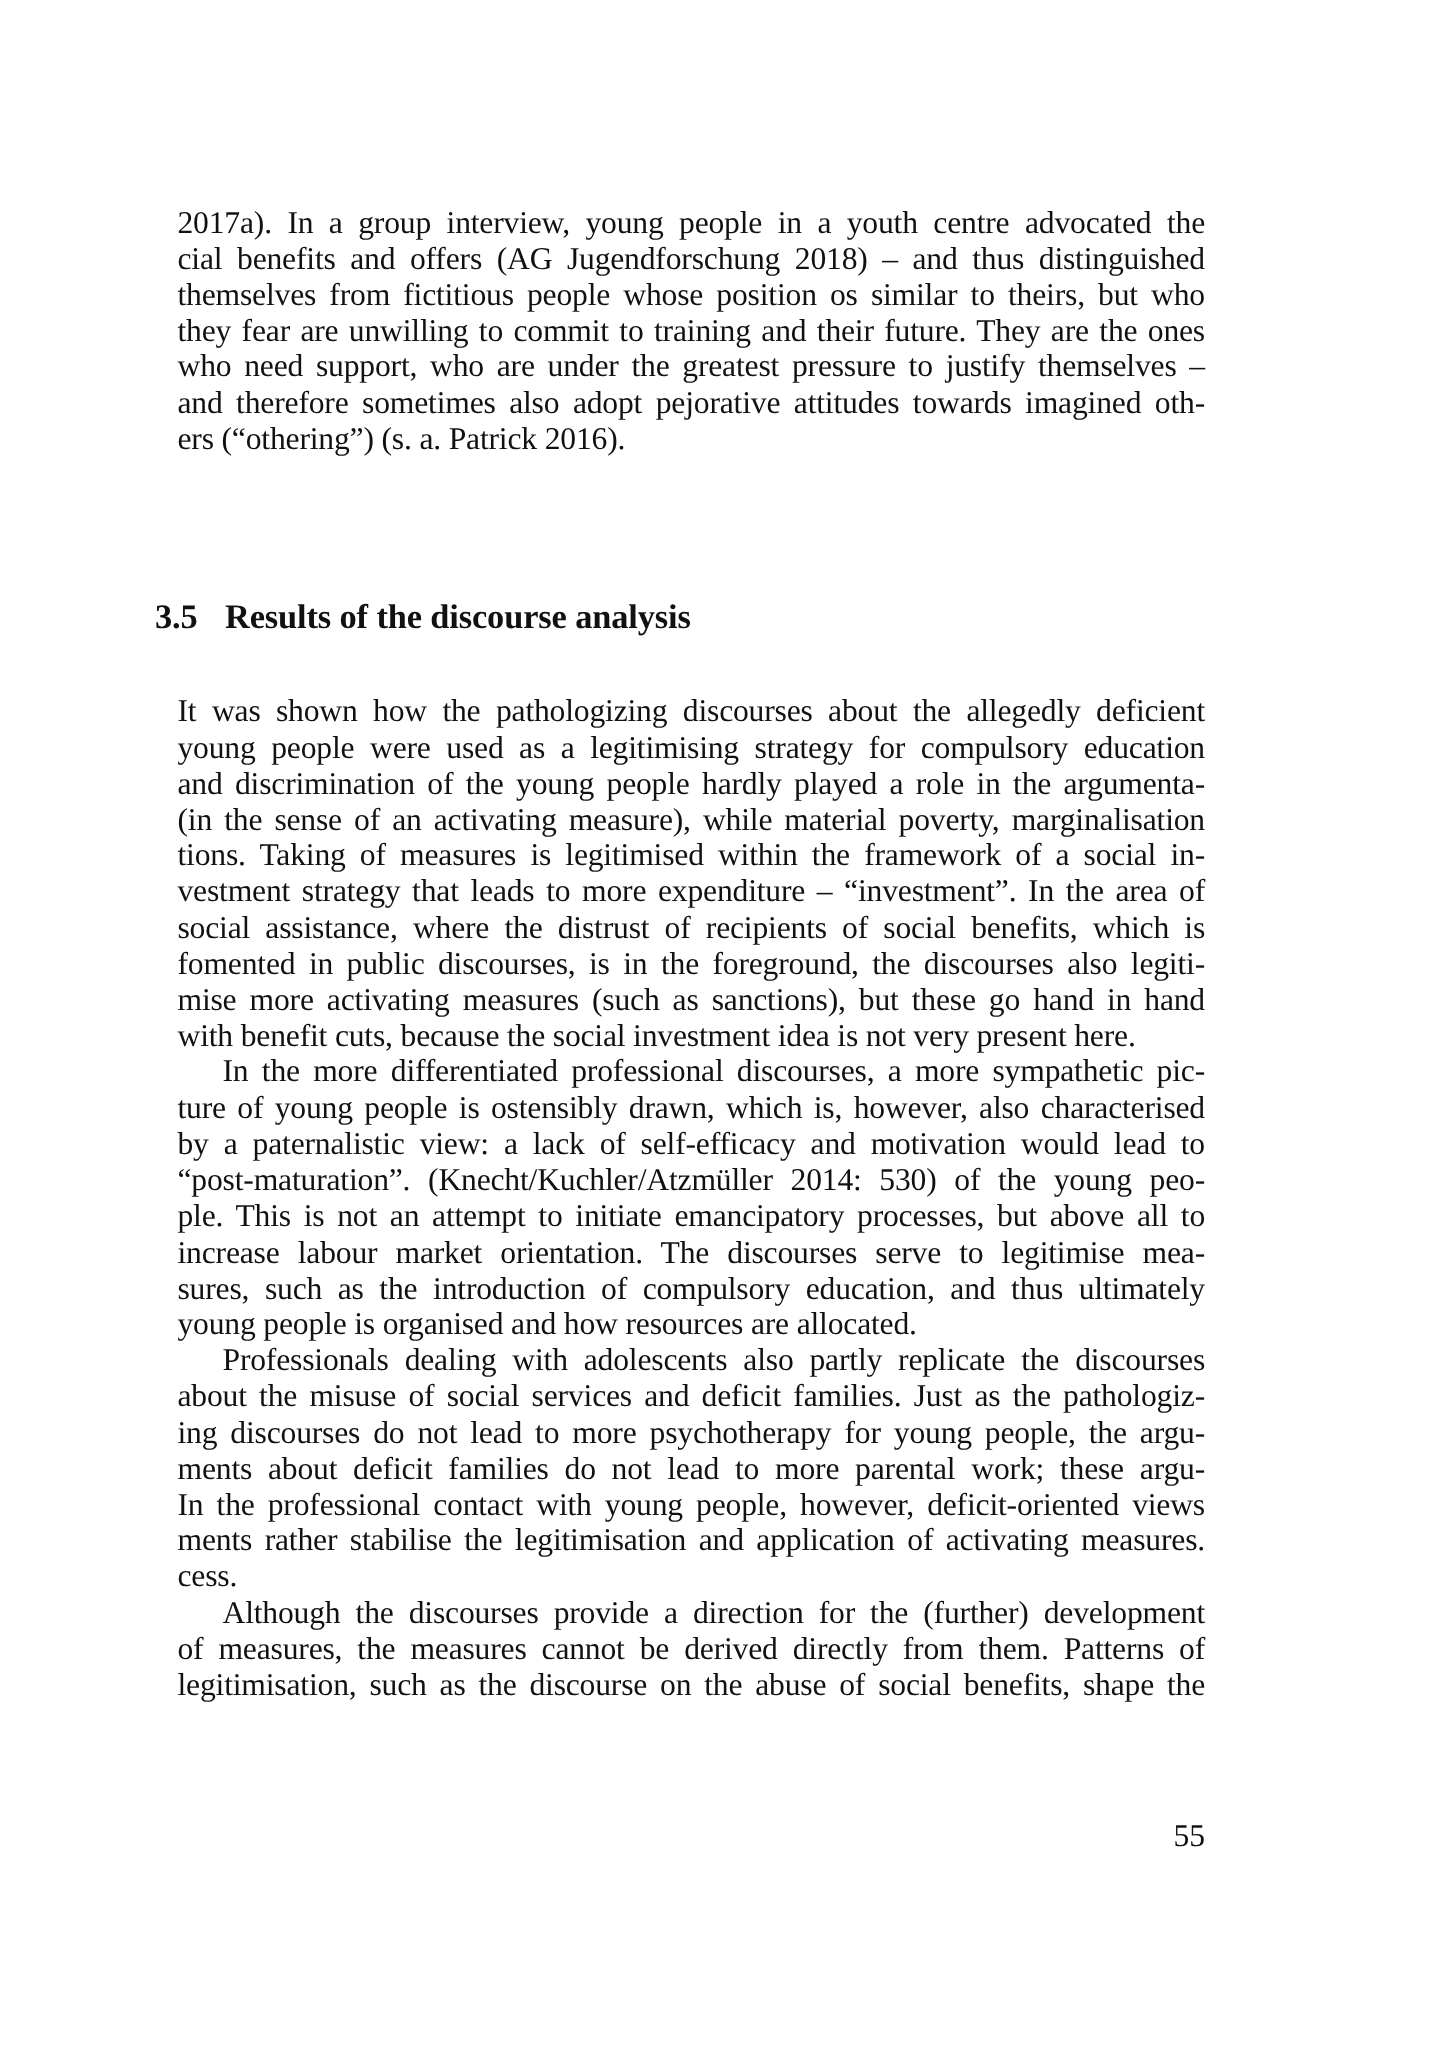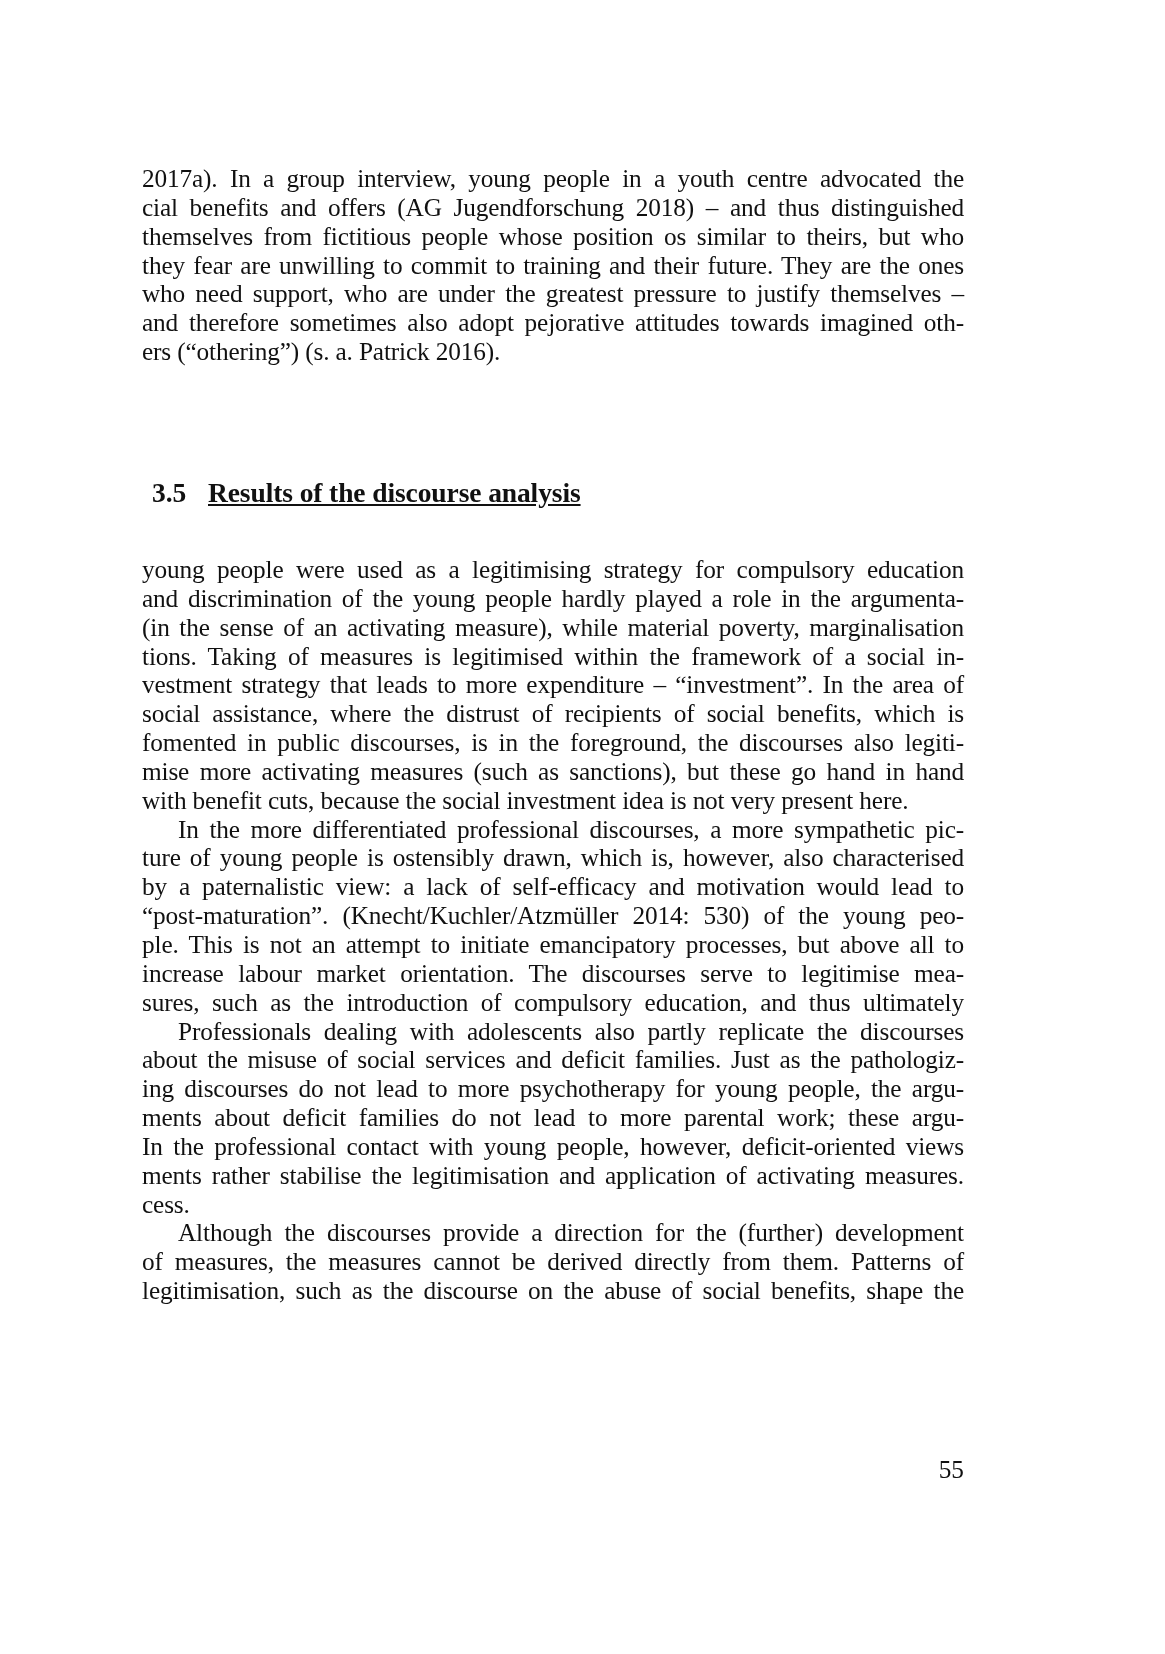--- a/index.html
+++ b/index.html
@@ -39,28 +39,27 @@
       font-family: Liberation Serif, serif;
     }
     .line.last {
       text-align-last: left;
     }
     .indent {
       text-indent: 36px;
     }
     .heading {
       position: absolute;
-      left: 152px;
+      left: 124px;
       top: 476px;
       margin: 0;
       font-size: 27.5px;
       font-weight: bold;
       line-height: 34px;
       letter-spacing: -0.1px;
-      text-decoration: underline;
     }
     .heading .num {
       display: inline-block;
       width: 56px;
     }
     .section-body {
       position: absolute;
       left: 142px;
       top: 555px;
       width: 822px;
@@ -88,38 +87,40 @@
     <span class="line last">ers (“othering”) (s. a. Patrick 2016).</span>
   </p>
 </div>
 
 <h2 class="heading">
   <span class="num">3.5</span><span>Results of the discourse analysis</span>
 </h2>
 
 <div class="section-body">
   <p class="para">
+    <span class="line">It was shown how the pathologizing discourses about the allegedly deficient</span>
     <span class="line">young people were used as a legitimising strategy for compulsory education</span>
     <span class="line">and discrimination of the young people hardly played a role in the argumenta-</span>
     <span class="line">(in the sense of an activating measure), while material poverty, marginalisation</span>
     <span class="line">tions. Taking of measures is legitimised within the framework of a social in-</span>
     <span class="line">vestment strategy that leads to more expenditure – “investment”. In the area of</span>
     <span class="line">social assistance, where the distrust of recipients of social benefits, which is</span>
     <span class="line">fomented in public discourses, is in the foreground, the discourses also legiti-</span>
     <span class="line">mise more activating measures (such as sanctions), but these go hand in hand</span>
     <span class="line last">with benefit cuts, because the social investment idea is not very present here.</span>
   </p>
   <p class="para">
     <span class="line indent">In the more differentiated professional discourses, a more sympathetic pic-</span>
     <span class="line">ture of young people is ostensibly drawn, which is, however, also characterised</span>
     <span class="line">by a paternalistic view: a lack of self-efficacy and motivation would lead to</span>
     <span class="line">“post-maturation”. (Knecht/Kuchler/Atzmüller 2014: 530) of the young peo-</span>
     <span class="line">ple. This is not an attempt to initiate emancipatory processes, but above all to</span>
     <span class="line">increase labour market orientation. The discourses serve to legitimise mea-</span>
     <span class="line">sures, such as the introduction of compulsory education, and thus ultimately</span>
+    <span class="line last">young people is organised and how resources are allocated.</span>
   </p>
   <p class="para">
     <span class="line indent">Professionals dealing with adolescents also partly replicate the discourses</span>
     <span class="line">about the misuse of social services and deficit families. Just as the pathologiz-</span>
     <span class="line">ing discourses do not lead to more psychotherapy for young people, the argu-</span>
     <span class="line">ments about deficit families do not lead to more parental work; these argu-</span>
     <span class="line">In the professional contact with young people, however, deficit-oriented views</span>
     <span class="line">ments rather stabilise the legitimisation and application of activating measures.</span>
     <span class="line last">cess.</span>
   </p>

